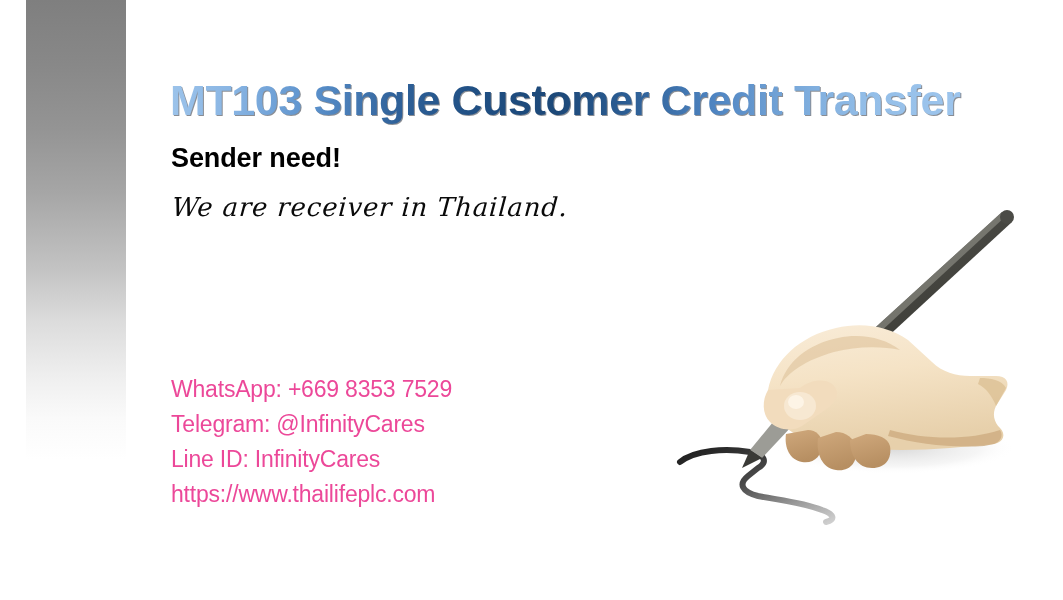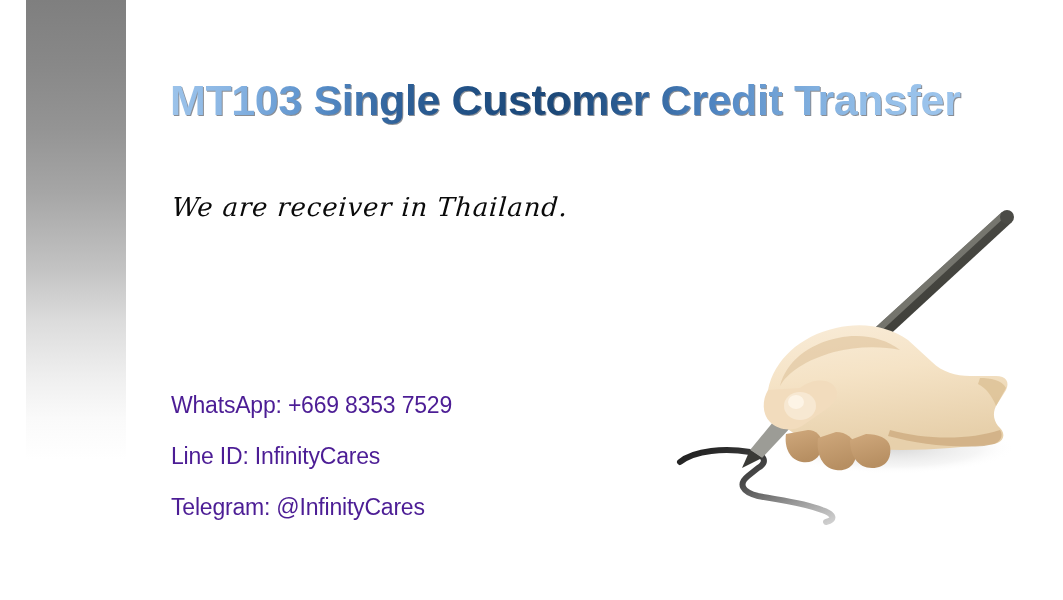--- a/index.html
+++ b/index.html
@@ -98,24 +98,23 @@
   
   #contact-block {
     position: absolute;
     left: 171px;
     top: 372px;
     width: 520px;
   }
   #contact-block .contact-line {
     font-size: 23px;
     line-height: 35px;
-    color: #4c1d95;
+    color: #ec4899;
     white-space: nowrap;
     letter-spacing: -0.2px;
-    margin-top: 16px;
   }
 
   
   #hand-illustration {
     position: absolute;
     left: 650px;
     top: 200px;
     width: 400px;
     height: 340px;
   }
@@ -127,27 +126,29 @@
 </style>
 </head>
 <body>
 
 <div id="slide">
 
   <div id="sidebar-bar"></div>
 
   <div id="title">MT103 Single Customer Credit Transfer</div>
 
+  <div id="sender-need">Sender need!</div>
 
   <div id="script-line">We are receiver in Thailand.</div>
 
   <div id="contact-block">
     <div class="contact-line">WhatsApp: +669 8353 7529</div>
+    <div class="contact-line">Telegram: @InfinityCares</div>
     <div class="contact-line">Line ID: InfinityCares</div>
-    <div class="contact-line">Telegram: @InfinityCares</div>
+    <div class="contact-line">https://www.thailifeplc.com</div>
   </div>
 
   <div id="hand-illustration">
     <svg viewBox="0 0 400 340" xmlns="http://www.w3.org/2000/svg">
       <defs>
         <linearGradient id="skinGrad" x1="0" y1="0" x2="0.25" y2="1">
           <stop offset="0%" stop-color="#f9ecd8"></stop>
           <stop offset="45%" stop-color="#f5e3c6"></stop>
           <stop offset="100%" stop-color="#e7d0ab"></stop>
         </linearGradient>

